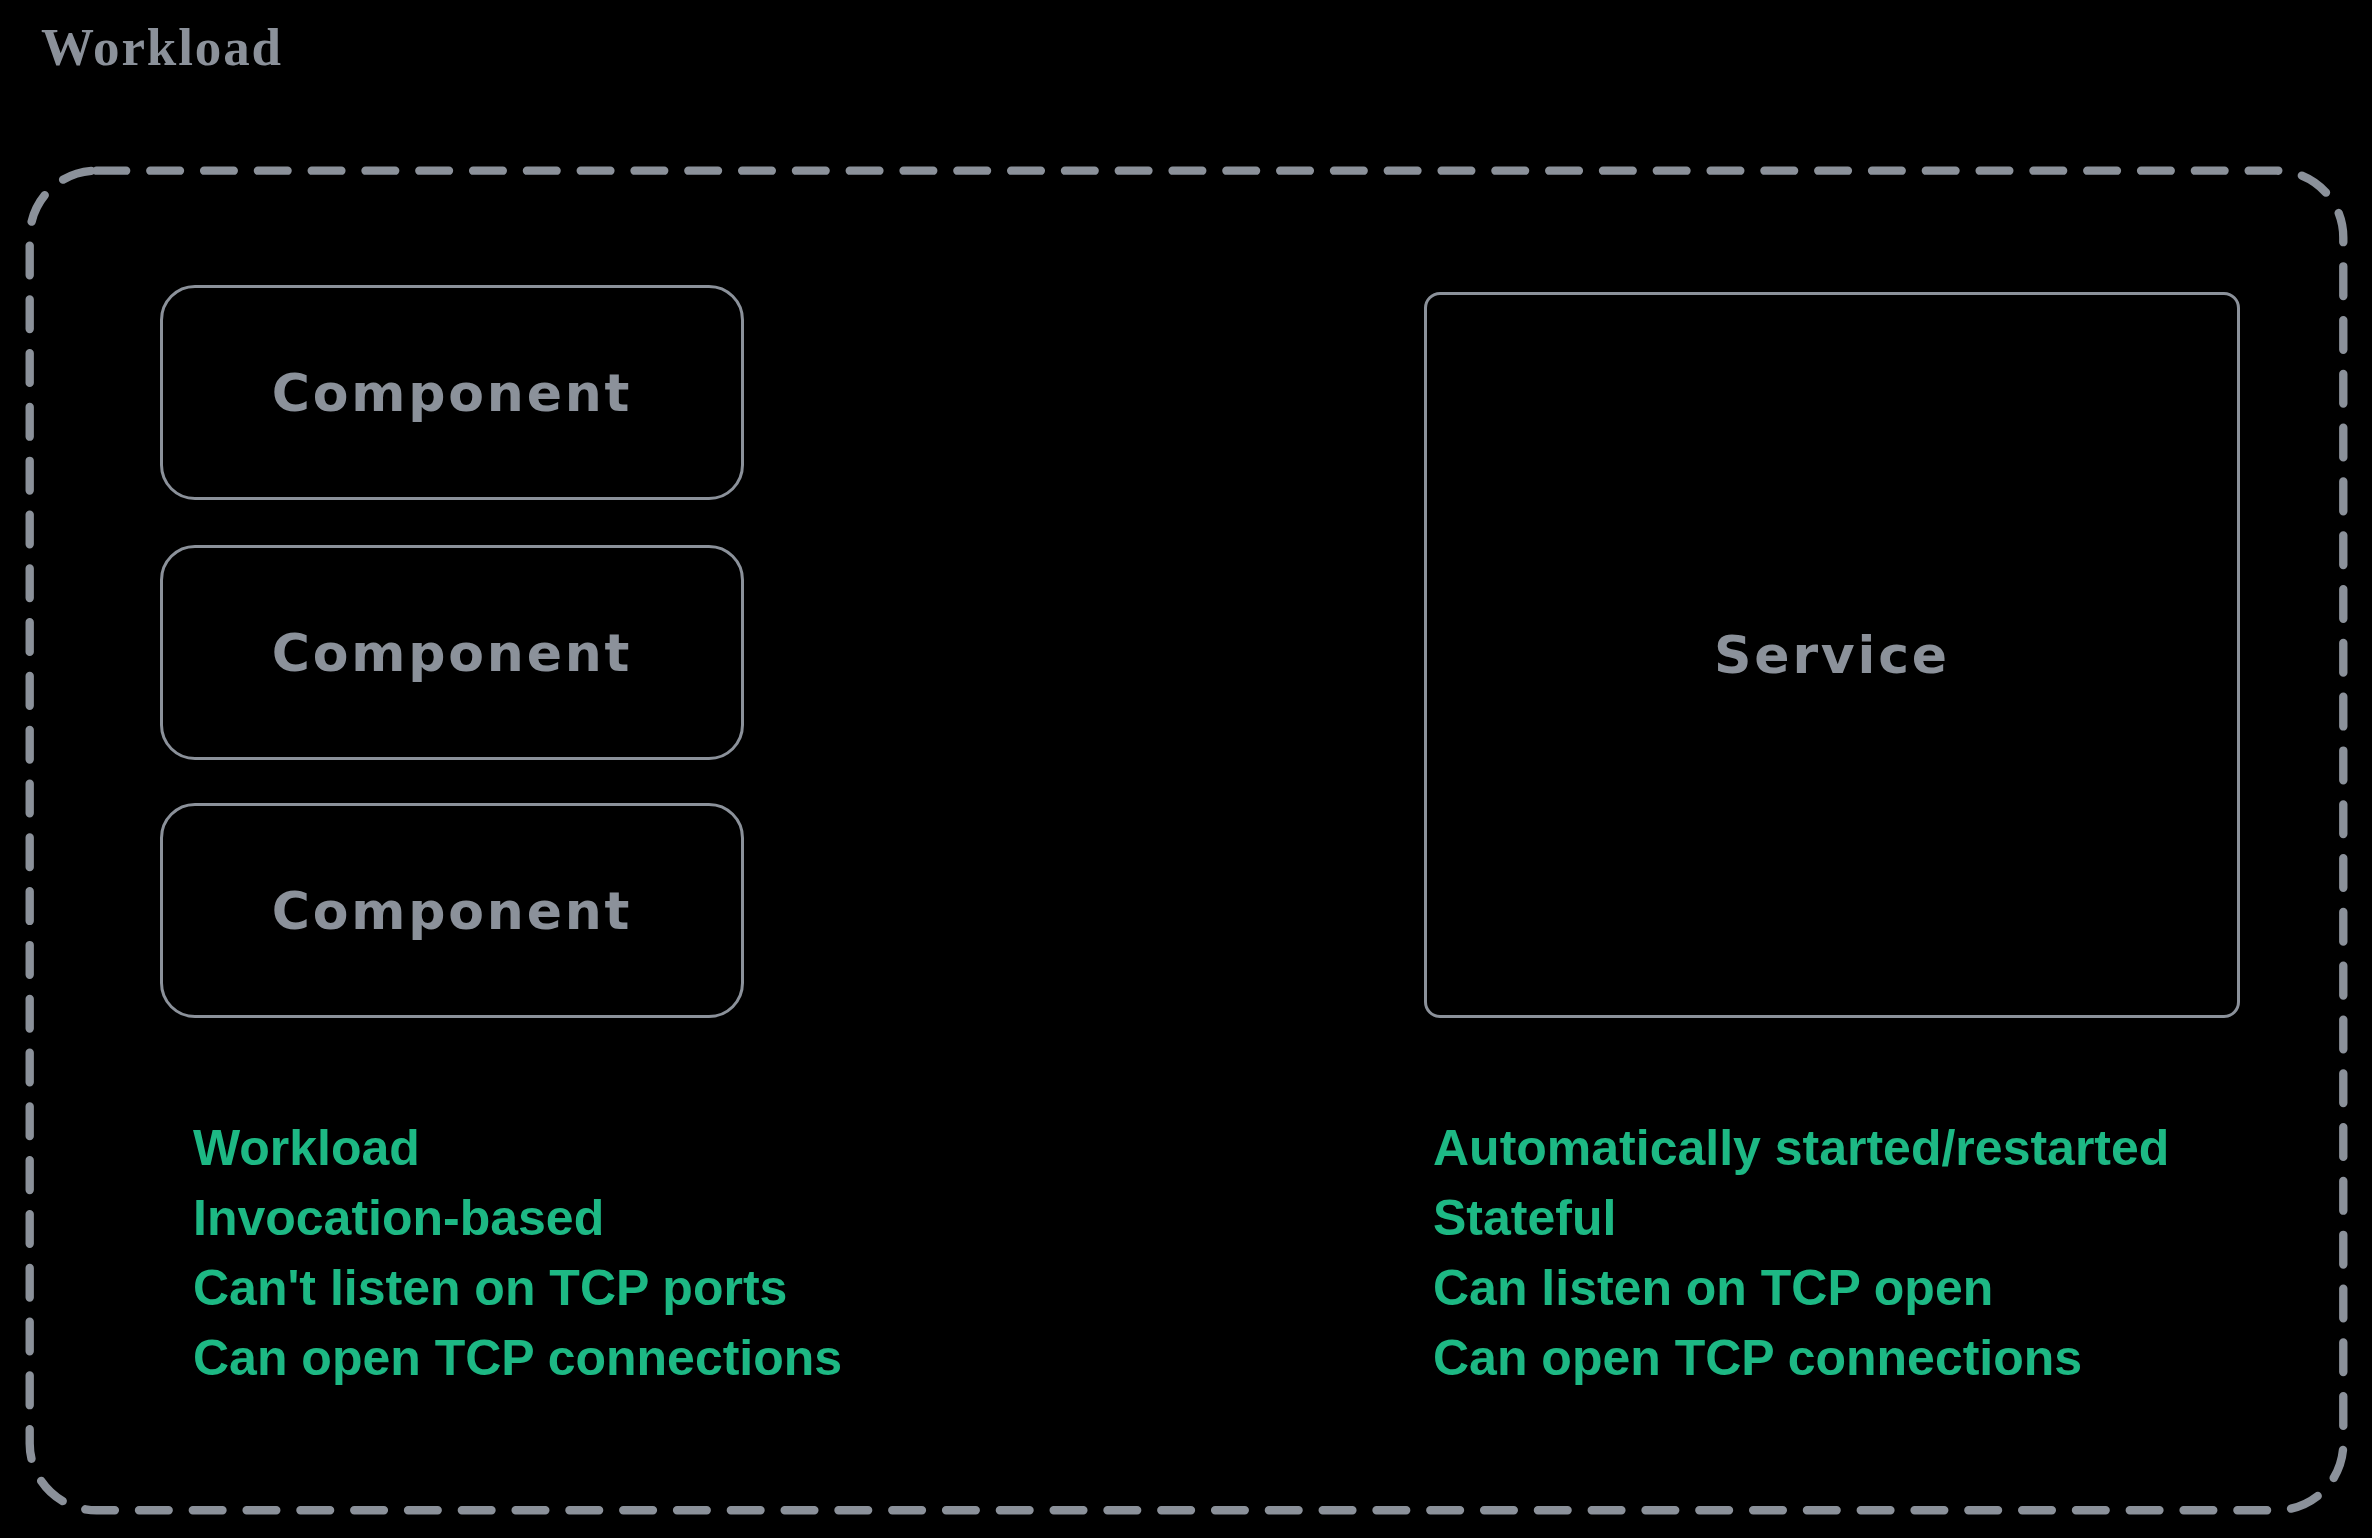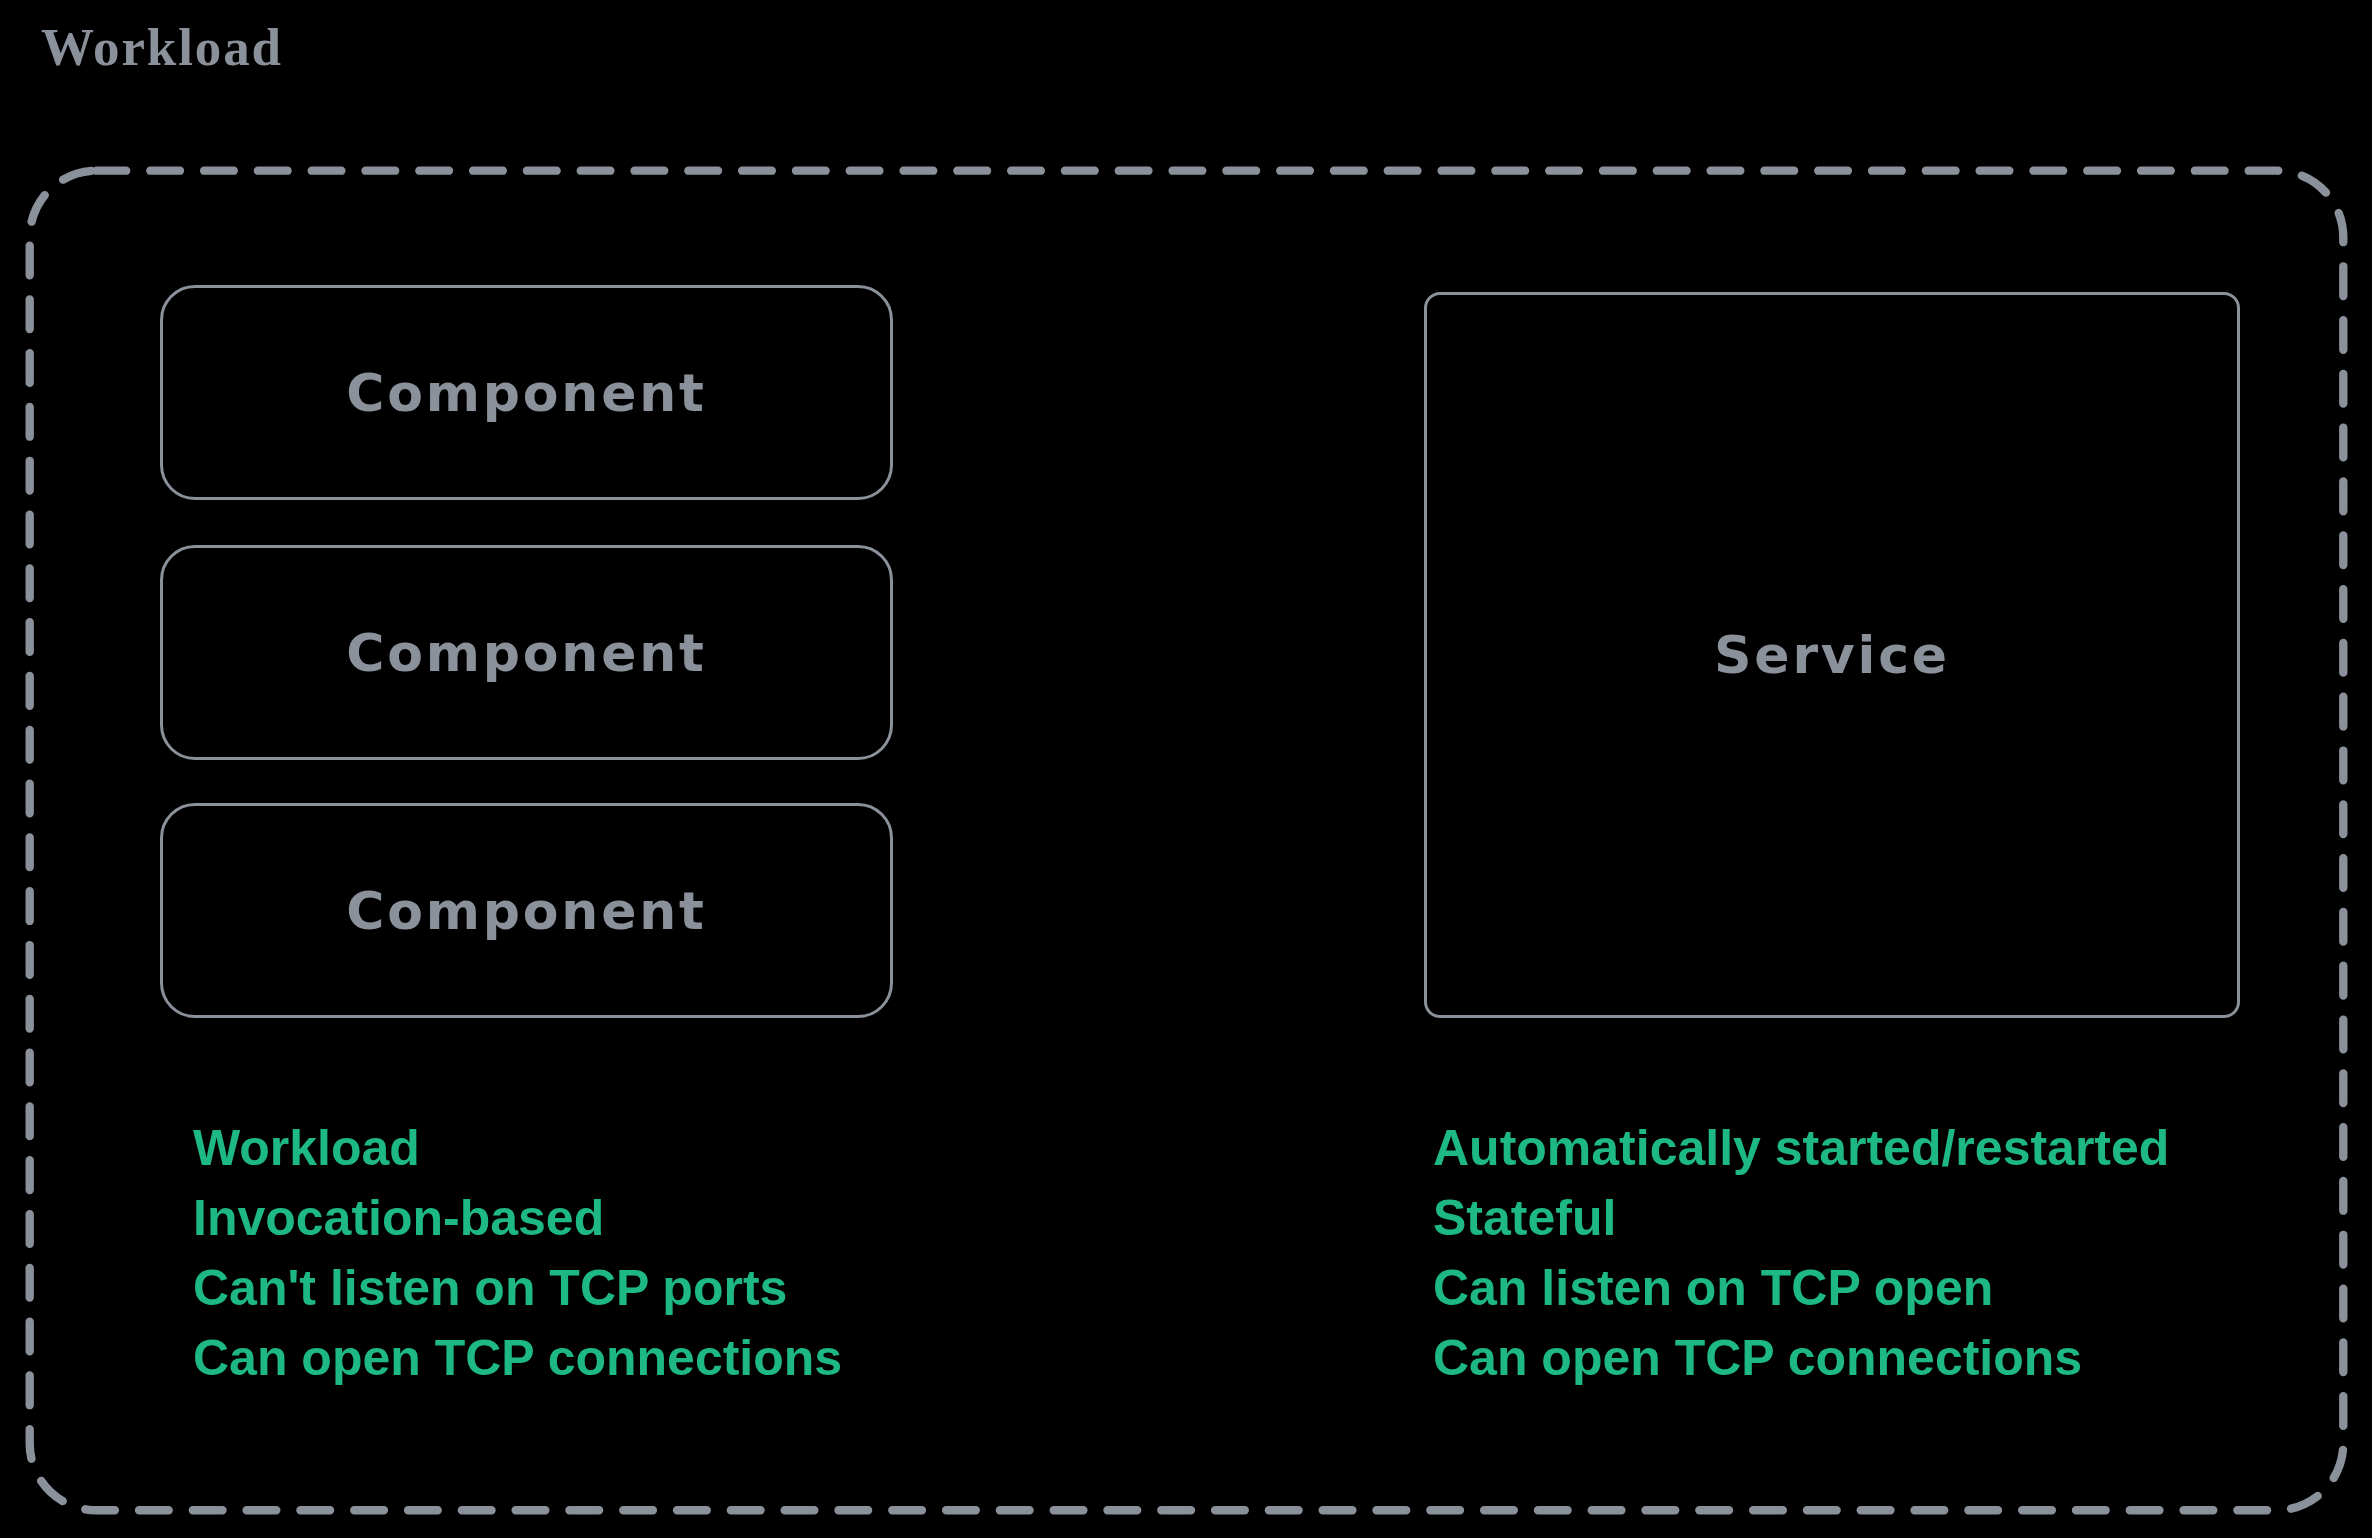--- a/index.html
+++ b/index.html
@@ -37,21 +37,21 @@
   .box {
     position: absolute;
     border: 3.7px solid var(--gray);
     display: flex;
     align-items: center;
     justify-content: center;
     background: transparent;
   }
   .component-box {
     left: 160px;
-    width: 733px;
+    width: 584px;
     height: 215px;
     border-radius: 35px;
   }
   .component-box.c1 { top: 285px; }
   .component-box.c2 { top: 545px; }
   .component-box.c3 { top: 803px; }
   .service-box {
     left: 1424px;
     top: 292px;
     width: 816px;

